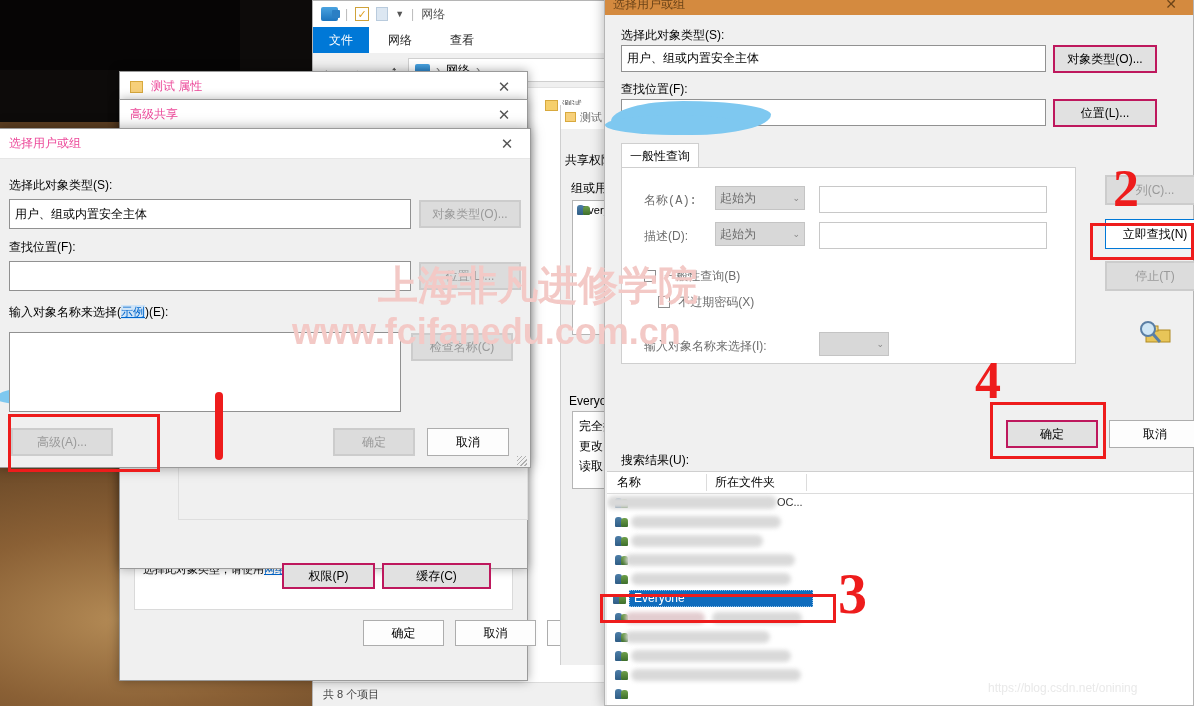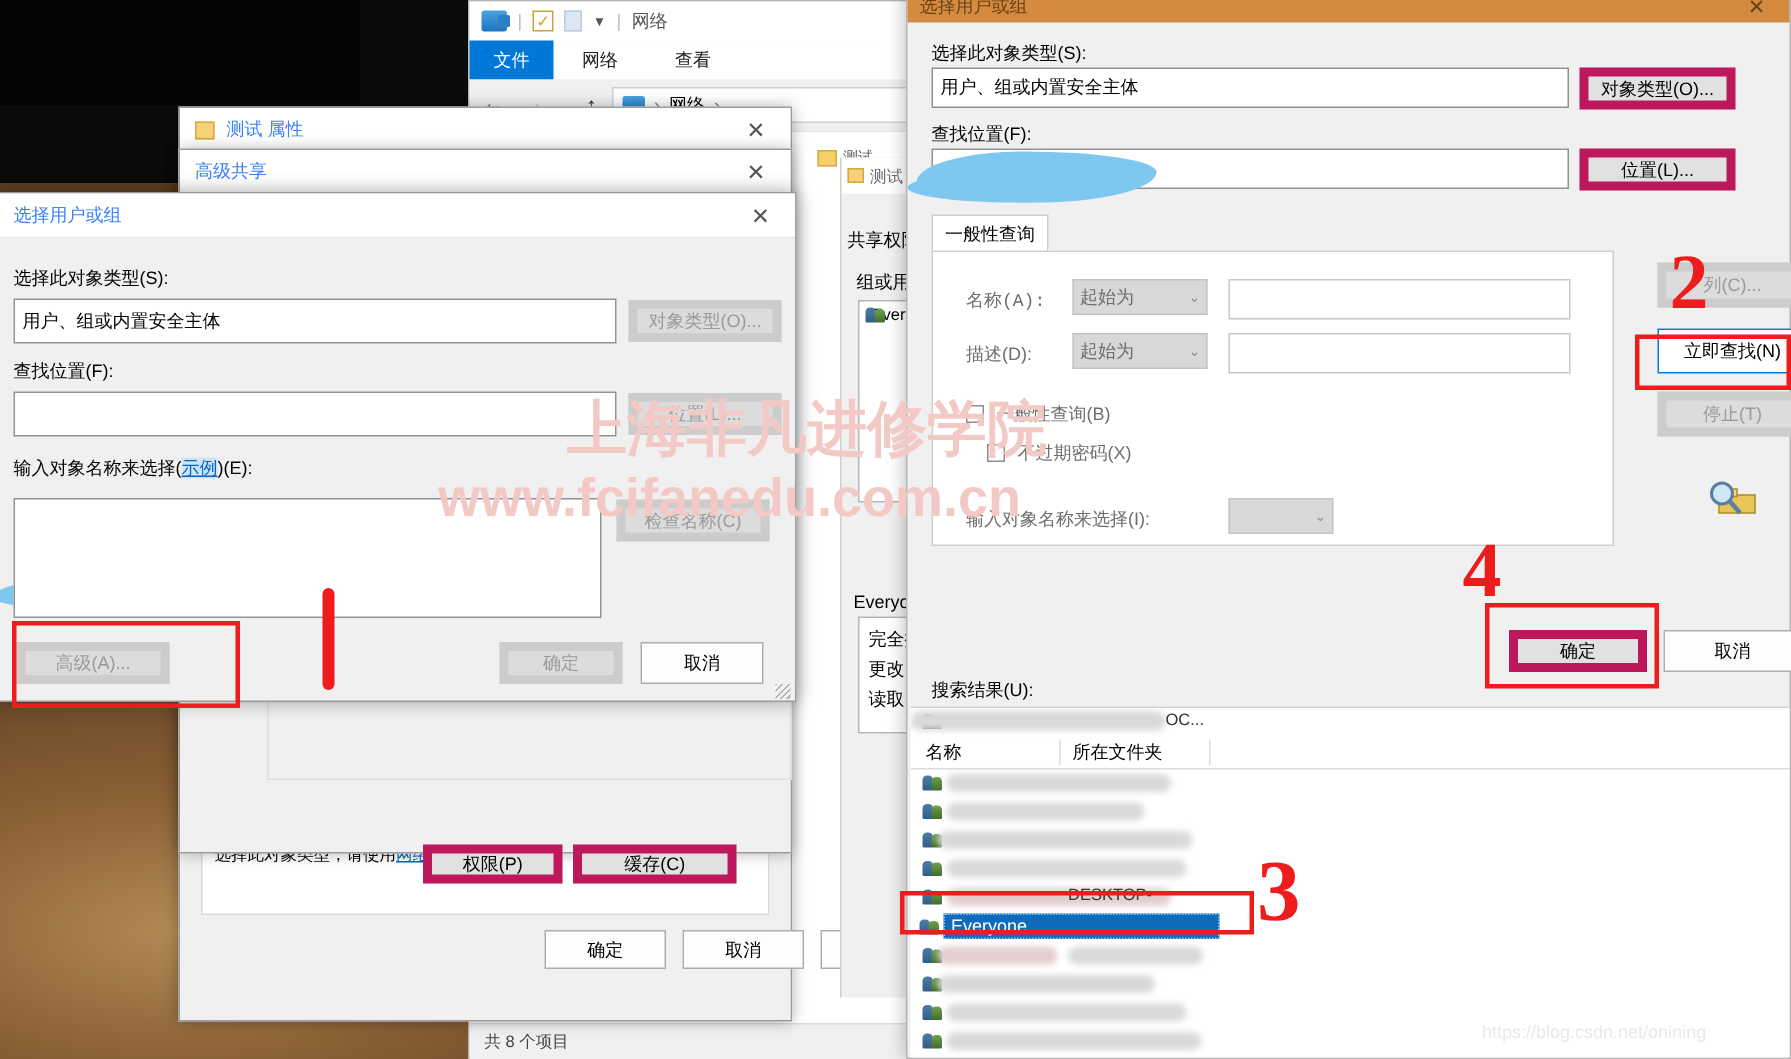--- a/index.html
+++ b/index.html
@@ -17,27 +17,27 @@
       radial-gradient(ellipse 420px 200px at 120px 620px, #b38a55 0%, #8a6035 45%, #5d3f22 100%),
       linear-gradient(160deg,#1b1410 0%,#241a12 30%,#3a2a1a 60%,#6b4a28 100%);
   }
   #wallpaper-dark{ left:0; top:0; width:312px; height:122px; background:#0d0b0a; }
   #wallpaper-dark2{ left:0; top:0; width:240px; height:70px; background:#060505; }
 
   
   .win { background:#f0f0f0; border:1px solid #9a9a9a; }
   .titlebar { height:30px; background:#ffffff; border-bottom:1px solid #e6e6e6;
     display:flex; align-items:center; padding:0 0 0 10px; }
-  .titlebar .t-text{ color:#3b82f6; font-size:12px; }
+  .titlebar .t-text{ color:#ec4899; font-size:12px; }
   .titlebar .t-x{ margin-left:auto; width:46px; height:30px; display:flex;
     align-items:center; justify-content:center; color:#555; font-size:15px; }
   .lbl{ font-size:12px; color:#000; }
   .lbl.dim{ color:#6d6d6d; }
   .tb{ background:#fff; border:1px solid #919191; height:24px; padding:3px 5px; font-size:12px; }
-  .btn{ background:#e1e1e1; border:6px solid #be185d; height:26px; font-size:12px;
+  .btn{ background:#e1e1e1; border:2px solid #be185d; height:26px; font-size:12px;
     display:flex; align-items:center; justify-content:center; color:#000; }
   .btn.dis{ color:#9a9a9a; background:#dcdcdc; border-color:#ccc; }
   .btn.def{ background:#fff; border:1px solid #0078d7; }
   .btn.wh{ background:#fdfdfd; border:1px solid #adadad; }
 
   .redbox{ border:3px solid #ee1c1c; background:transparent; }
   .redmark{ color:#ee1c1c; font-weight:bold; font-family:"Liberation Serif",serif; }
 
   .blue-scribble{ background:#7ec8f0; border-radius:45% 55% 50% 50%/60% 40% 60% 40%; }
 
@@ -275,50 +275,45 @@
       <circle cx="14" cy="11" r="7" fill="#cfe6f5" stroke="#5a7fa5" stroke-width="2"></circle>
       <line x1="19" y1="16" x2="26" y2="24" stroke="#5a7fa5" stroke-width="3"></line>
     </svg>
   </div>
 
   <div class="abs btn" style="left:401px; top:427px; width:92px; height:28px;">确定</div>
   <div class="abs btn wh" style="left:504px; top:427px; width:92px; height:28px;">取消</div>
 
   <div class="abs lbl" style="left:16px; top:459px;">搜索结果(U):</div>
   <div class="abs" style="left:2px; top:478px; width:586px; height:234px; background:#fff; border-top:1px solid #cfcfcf; overflow:hidden;">
-    <div style="height:19px;position:relative;">
-      <span class="usericon abs" style="left:8px;top:3px;"></span>
-      <span class="abs blurbar" style="left:0px;top:2px;width:170px;height:13px;"></span>
-      <span class="abs" style="left:170px;top:2px;font-size:11px;color:#333;">OC...</span>
-    </div>
-
     <div style="display:flex; height:22px; align-items:center; border-bottom:1px solid #dcdcdc;">
       <div style="width:100px; padding-left:10px; font-size:12px; border-right:1px solid #dcdcdc;">名称</div>
       <div style="width:100px; padding-left:8px; font-size:12px; border-right:1px solid #dcdcdc;">所在文件夹</div>
     </div>
+
+    <div style="height:19px;position:relative;">
+      <span class="usericon abs" style="left:8px;top:3px;"></span>
+      <span class="abs blurbar" style="left:0px;top:2px;width:170px;height:13px;"></span>
+      <span class="abs" style="left:170px;top:2px;font-size:11px;color:#333;">OC...</span>
+    </div>
     <div style="height:19px;position:relative;">
       <span class="usericon abs" style="left:8px;top:3px;"></span>
       <span class="abs blurbar" style="left:24px;top:3px;width:150px;height:12px;"></span>
     </div>
     <div style="height:19px;position:relative;">
       <span class="usericon abs" style="left:8px;top:3px;"></span>
       <span class="abs blurbar" style="left:24px;top:3px;width:132px;height:12px;"></span>
     </div>
     <div style="height:19px;position:relative;">
       <span class="usericon abs" style="left:8px;top:3px;"></span>
       <span class="abs blurbar" style="left:18px;top:3px;width:170px;height:12px;"></span>
     </div>
     <div style="height:19px;position:relative;">
       <span class="usericon abs" style="left:8px;top:3px;"></span>
       <span class="abs blurbar" style="left:24px;top:3px;width:160px;height:12px;"></span>
-    </div>
-    <div style="height:19px;position:relative;">
-      <span class="usericon abs" style="left:8px;top:3px;"></span>
-      <span class="abs blurbar pink" style="left:24px;top:3px;width:150px;height:12px;"></span>
-      <span class="abs" style="left:105px;top:2px;font-size:11px;color:#333;">DESKTOP-</span>
     </div>
     <div style="height:20px;position:relative;">
       <span class="usericon abs" style="left:6px;top:4px;"></span>
       <span class="abs" style="left:22px;top:1px;width:184px;height:17px;background:#0f6cbd;border:1px dotted #8fc2e8;
                    color:#fff;font-size:12px;padding-left:4px;line-height:15px;">
         <span>Everyone</span>
       </span>
     </div>
     <div style="height:19px;position:relative;">
       <span class="usericon abs" style="left:8px;top:3px;"></span>

